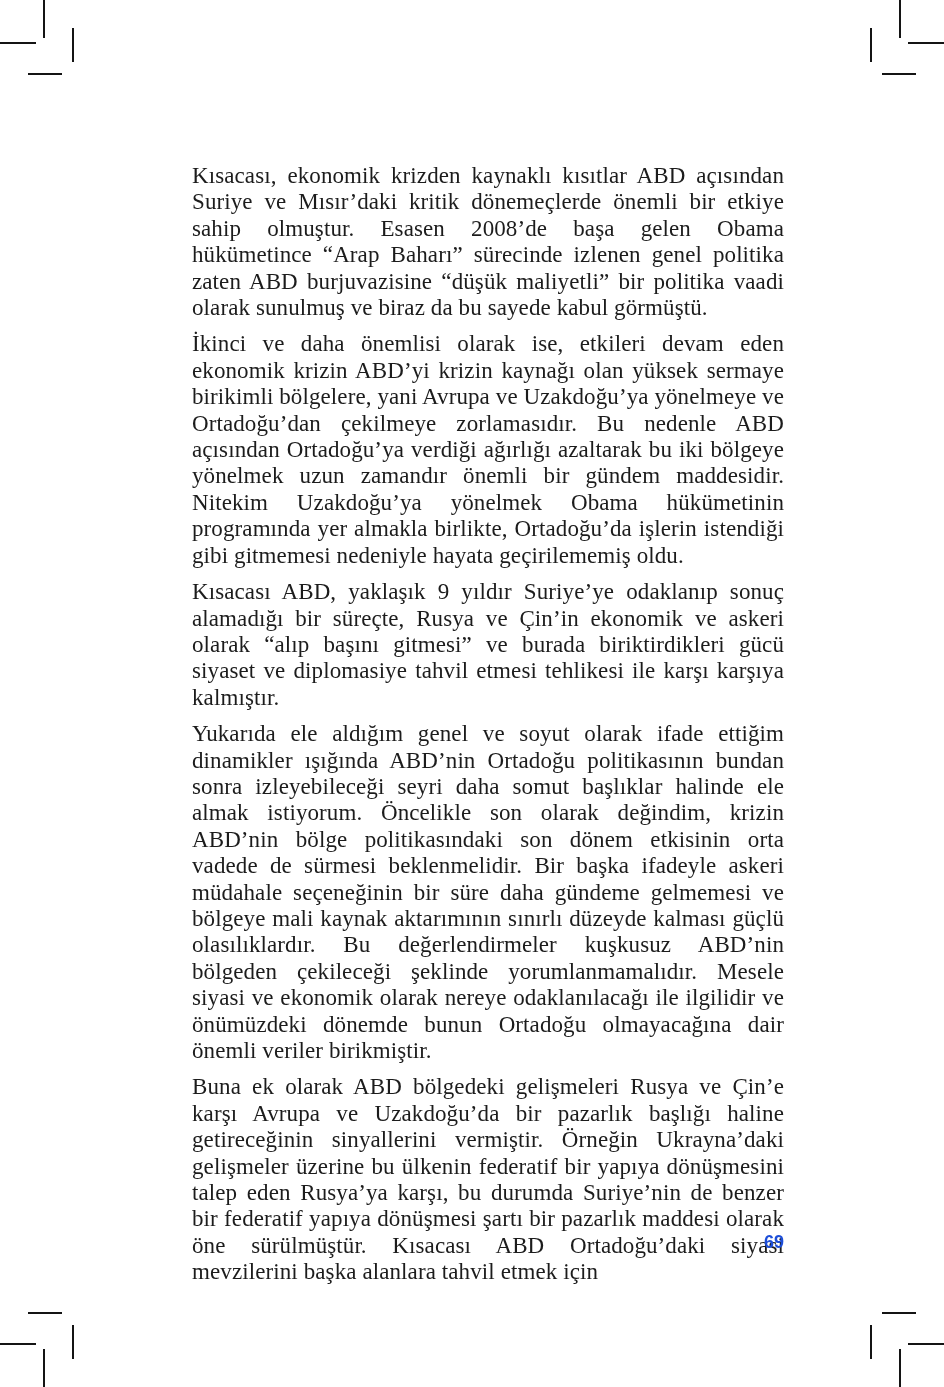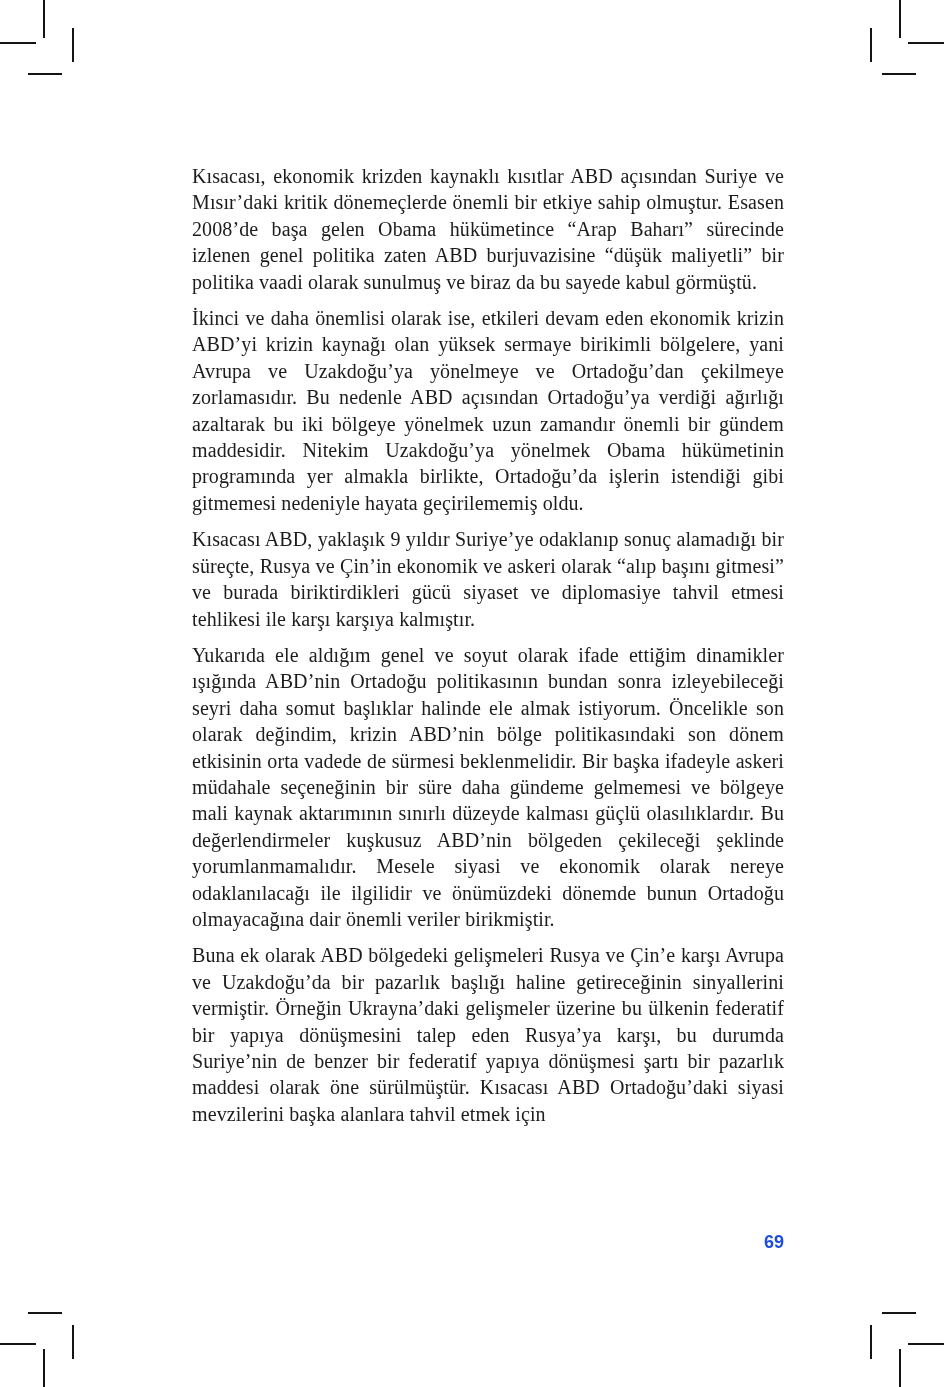--- a/index.html
+++ b/index.html
@@ -15,21 +15,21 @@
     overflow: hidden;
     font-family: "Liberation Serif", serif;
   }
   
   .text-block {
     position: absolute;
     left: 192px;
     top: 163px;
     width: 592px;
     color: #1c1c1c;
-    font-size: 20px;
+    font-size: 23px;
     line-height: 26.4px;
     text-align: justify;
     letter-spacing: 0.1px;
   }
   .text-block p {
     margin: 0 0 10px 0;
     padding: 0;
   }
   .text-block p:last-child { margin-bottom: 16px; }
   

